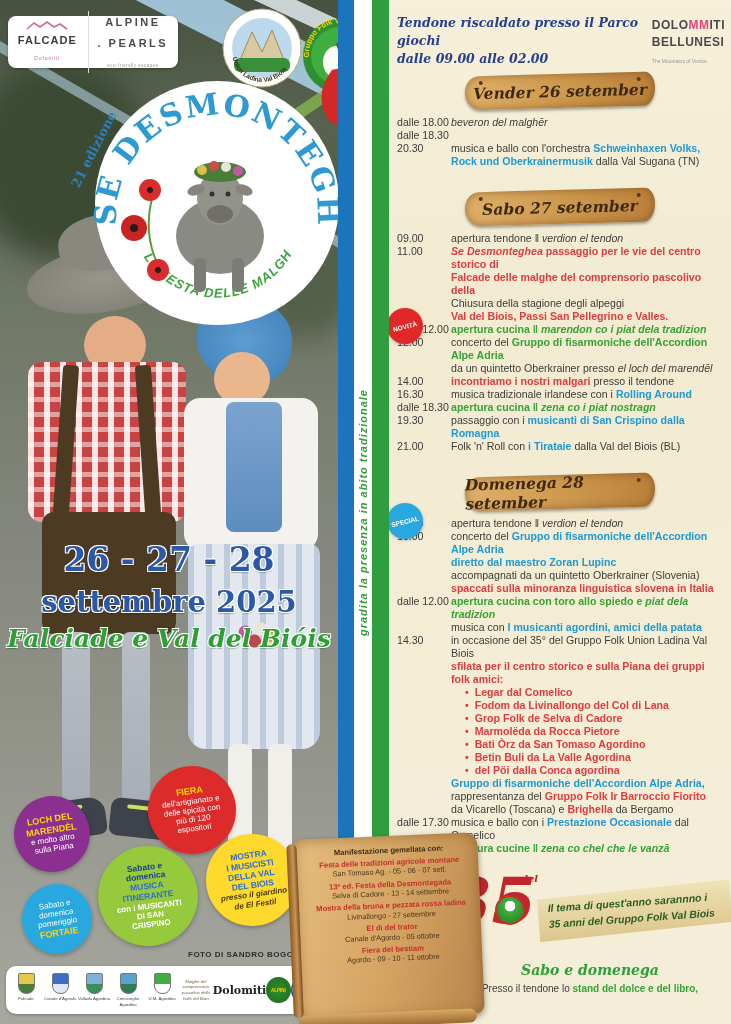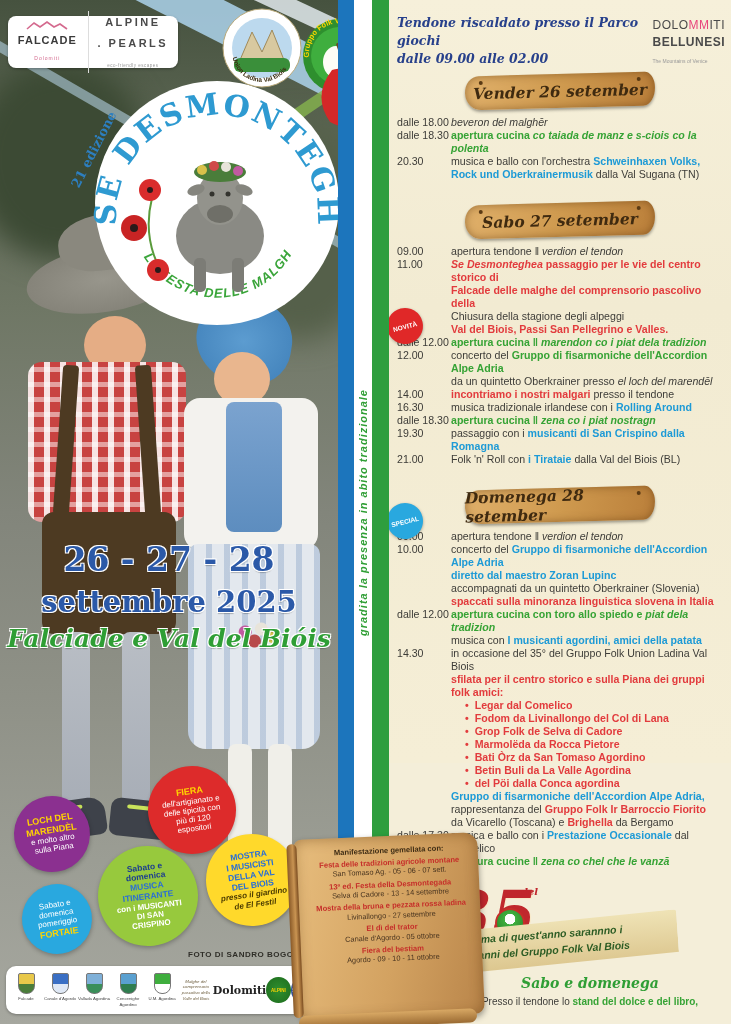--- a/index.html
+++ b/index.html
@@ -103,21 +103,21 @@
   .stripe-white{left:354px;width:18px;background:#fff;display:flex;align-items:center;justify-content:center;}
   .stripe-green{left:372px;width:17px;background:#2e9e3e;}
   .vert-text{writing-mode:vertical-rl;transform:rotate(180deg);color:#2f9e35;font-size:11px;font-weight:700;
     font-style:italic;letter-spacing:1px;white-space:nowrap;}
   
   .program{position:absolute;left:389px;top:0;width:342px;height:763px;background:
      linear-gradient(180deg,#f6f0da,#f2ebd2 40%,#f5eed6);z-index:3;}
   .prog-header{display:flex;justify-content:space-between;align-items:flex-start;padding:14px 6px 0 8px;}
   .tendone{font-family:"DejaVu Serif",serif;font-weight:700;color:#27408b;font-size:12.5px;line-height:1.45;font-style:italic;}
   .dolomiti-logo{text-align:left;line-height:1.05;padding-top:2px;}
-  .dolomiti-logo .l1{font-size:12px;font-weight:400;color:#4a4a4a;letter-spacing:.5px;}
+  .dolomiti-logo .l1{font-size:12px;font-weight:700;color:#4a4a4a;letter-spacing:.5px;}
   .dolomiti-logo .mm{color:#e8467c;}
   .dolomiti-logo .l2{font-size:12px;font-weight:800;color:#4a4a4a;letter-spacing:.5px;}
   .dolomiti-logo .tag{font-size:5px;color:#999;}
   .wood-sign{position:relative;width:190px;height:34px;margin:22px auto 0;display:flex;align-items:center;justify-content:center;
     background:linear-gradient(100deg,#e0b06a,#cf9a4f 50%,#ba7f3a);border-radius:14px 10px 12px 16px/50% 45% 55% 50%;
     box-shadow:inset 0 0 8px rgba(90,50,10,.5),0 2px 3px rgba(0,0,0,.35);transform:rotate(-1.5deg);}
   #program-days .wood-sign:first-child{margin-top:6px;}
   .wood-sign-text{font-family:"DejaVu Serif",serif;font-weight:700;font-style:italic;color:#3f2a10;font-size:15.5px;}
   .wood-sign::before,.wood-sign::after{content:"";position:absolute;top:5px;width:4px;height:4px;border-radius:50%;background:#5a3a14;}
   .wood-sign::before{left:14px;}.wood-sign::after{right:14px;}
@@ -131,21 +131,21 @@
   .s-g{color:#36a335;font-weight:700;}
   .s-gi{color:#36a335;font-weight:700;font-style:italic;}
   .s-b{color:#1d9ad6;font-weight:700;}
   .s-r{color:#e23b3d;font-weight:700;}
   .s-ri{color:#e23b3d;font-weight:700;font-style:italic;}
   .badge{position:absolute;width:36px;height:36px;border-radius:50%;display:flex;align-items:center;justify-content:center;
     color:#fff;font-size:6.5px;font-weight:800;transform:rotate(-14deg);z-index:7;box-shadow:0 1px 3px rgba(0,0,0,.3);}
   .badge-novita{left:-2px;top:308px;background:#e02828;}
   .badge-special{left:-2px;top:503px;background:#29a8df;}
   
-  .anni-block{display:flex;margin:12px 0 0 48px;height:86px;flex-direction:column;}
+  .anni-block{display:flex;align-items:center;margin:12px 0 0 48px;height:86px;}
   .big35wrap{position:relative;width:100px;height:86px;}
   .big35{position:absolute;left:10px;top:-4px;font-family:"DejaVu Serif",serif;font-style:italic;font-weight:800;
     font-size:64px;color:#c0272d;text-shadow:1px 1px 0 #f8e8c8;}
   .anni-sm{position:absolute;font-family:"DejaVu Serif",serif;font-style:italic;font-weight:700;font-size:10px;color:#c0272d;}
   .anni-sm.a1{left:0px;top:18px;}
   .anni-sm.a2{left:84px;top:6px;}
   .anni-emblem{position:absolute;left:58px;top:28px;width:26px;height:26px;border-radius:50%;
     background:radial-gradient(circle at 50% 35%,#fff 24%,#3fae3e 26%,#2e8f2e 70%);border:2px solid #c62f2a;}
   .ribbon-banner{margin-left:16px;width:205px;background:linear-gradient(180deg,#efe3b6,#dcc68e);
     padding:9px 10px;transform:rotate(-4deg);border-radius:3px;box-shadow:0 2px 3px rgba(0,0,0,.2);
@@ -402,21 +402,20 @@
         <div class="wood-sign">
           <span class="wood-sign-text">Vender 26 setember</span>
         </div>
         <div class="day-rows">
           <div class="prow">
             <span class="ptime">dalle 18.00</span>
             <span class="pcontent"><span class="s-di">beveron del malghēr</span></span>
           </div>
           <div class="prow">
             <span class="ptime">dalle 18.30</span>
-            <span class="pcontent"><span class="s-g">apertura cucina </span><span class="s-gi">co taiada de manz e s-ciois co la polenta</span></span>
           </div>
           <div class="prow">
             <span class="ptime">20.30</span>
             <span class="pcontent"><span class="s-p">musica e ballo con l'orchestra </span><span class="s-b">Schweinhaxen Volks,</span></span>
           </div>
           <div class="prow">
             <span class="ptime"></span>
             <span class="pcontent"><span class="s-b">Rock und Oberkrainermusik</span><span class="s-p"> dalla Val Sugana (TN)</span></span>
           </div>
         </div>

